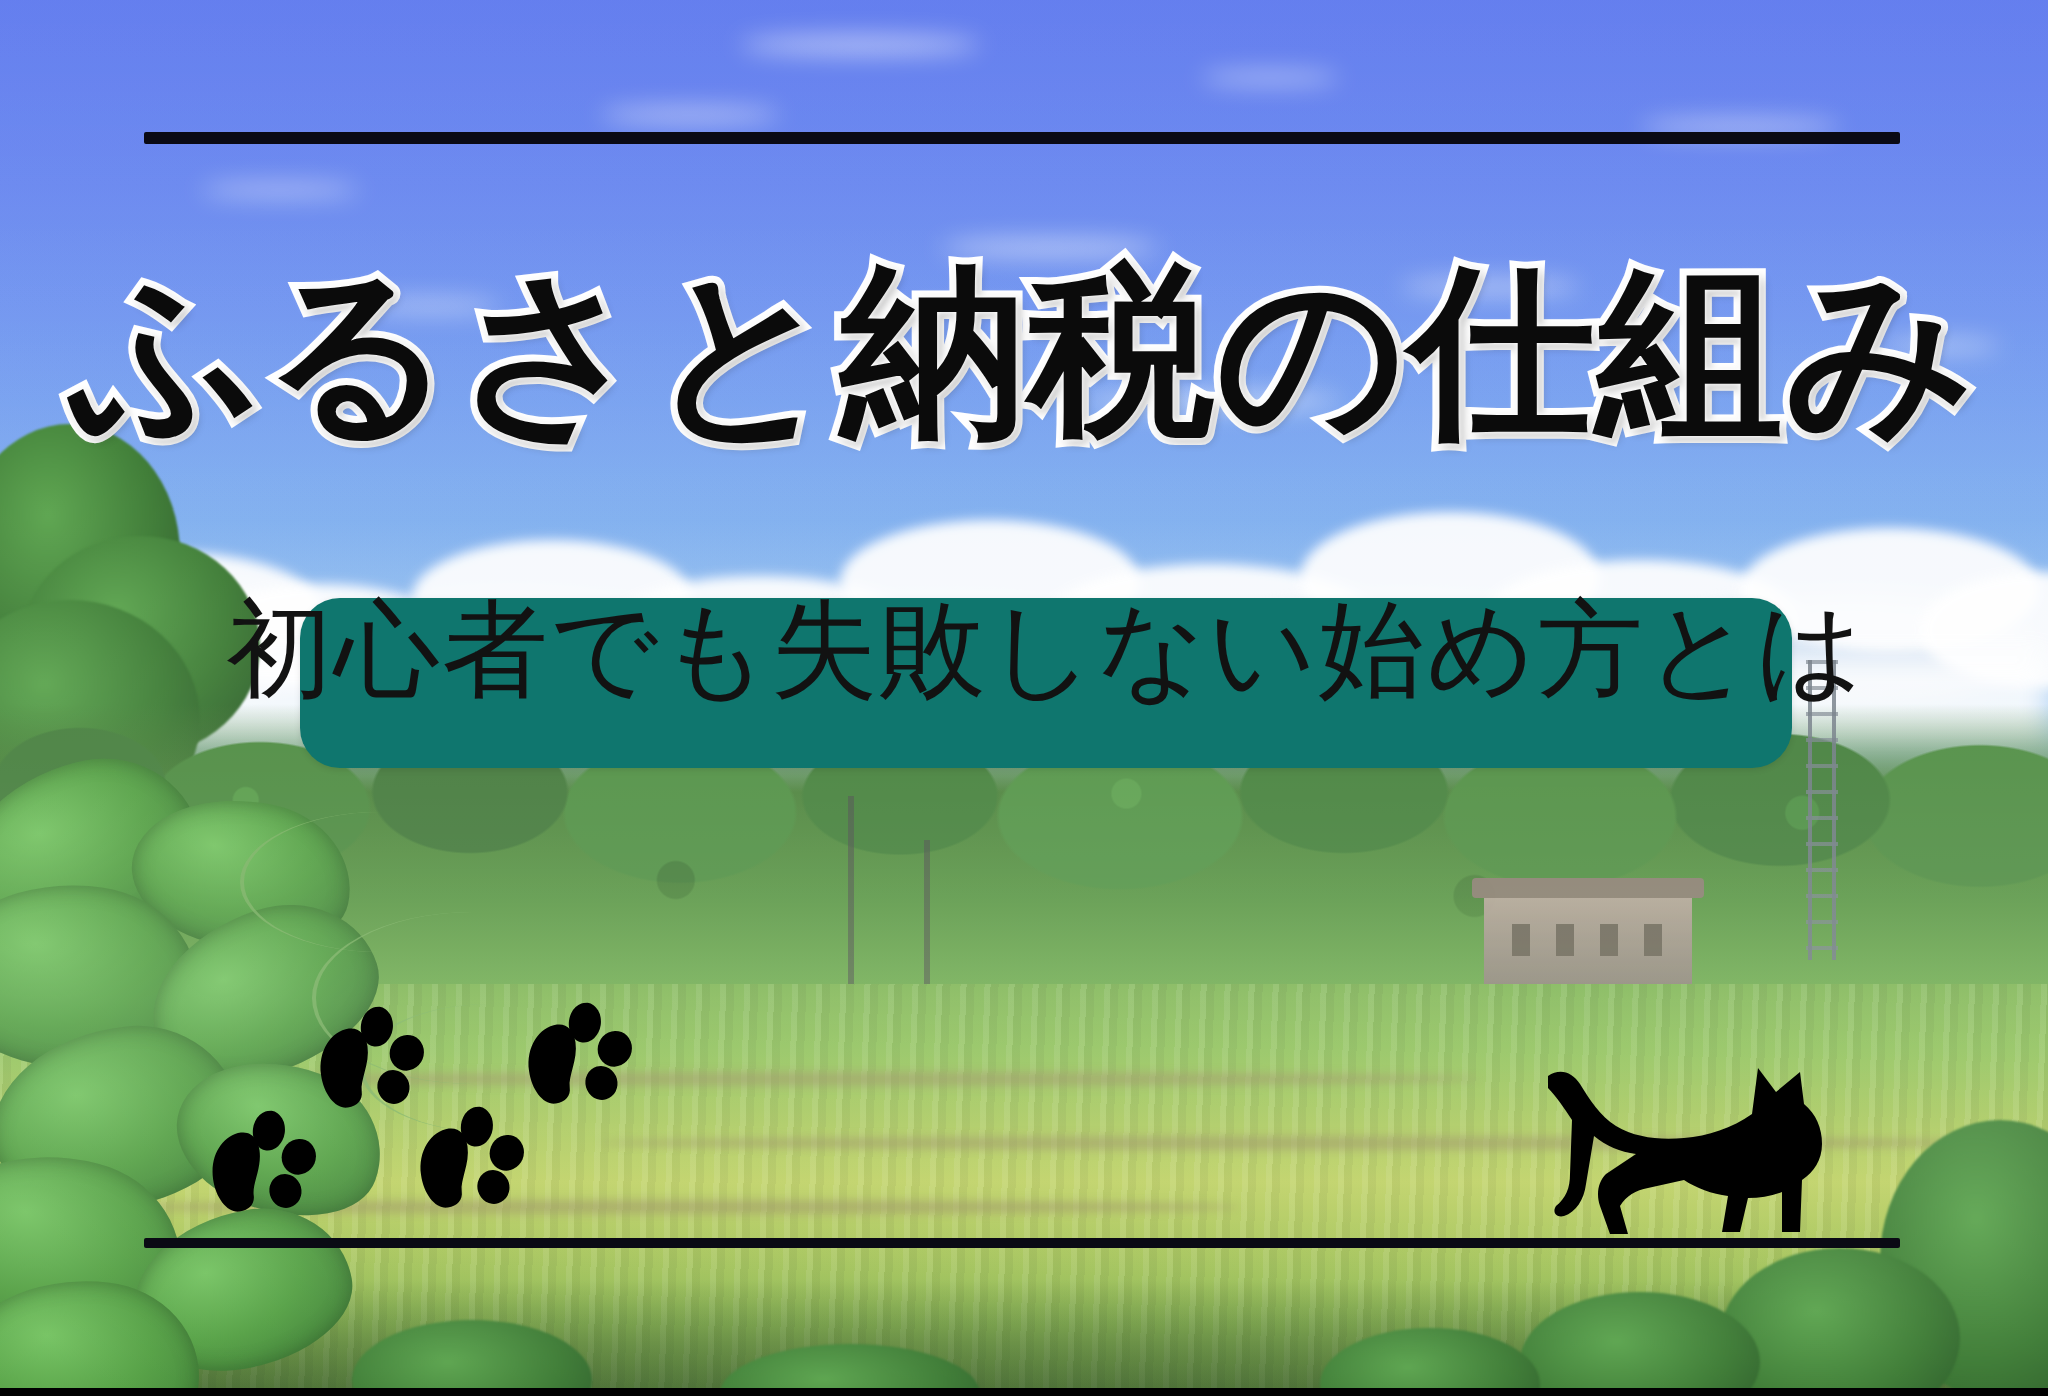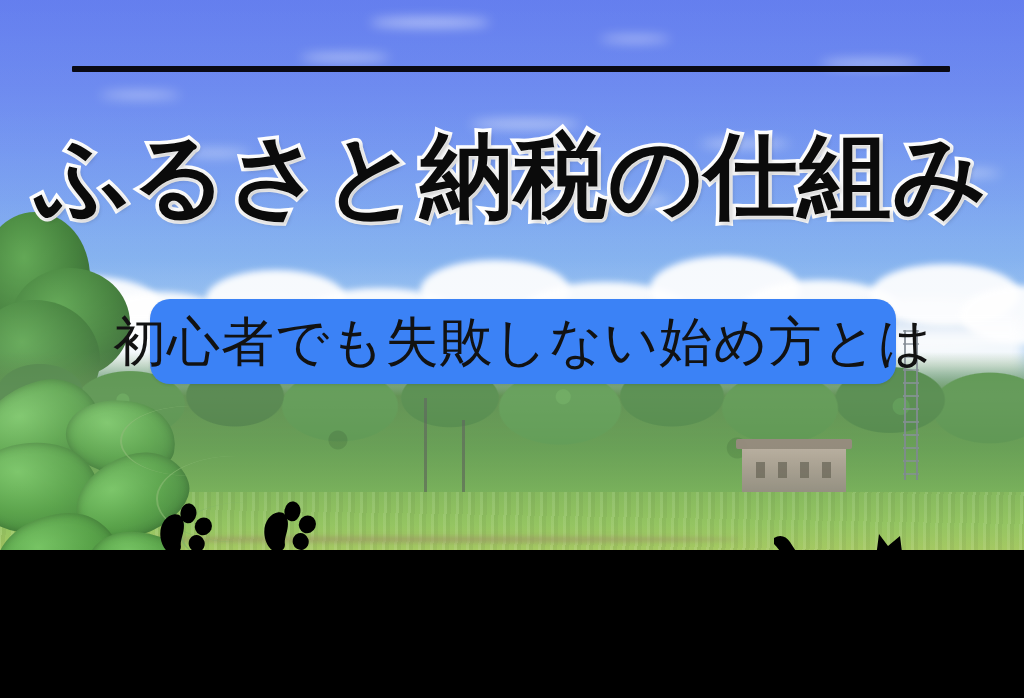--- a/index.html
+++ b/index.html
@@ -5,21 +5,21 @@
 <style>
   * { margin:0; padding:0; box-sizing:border-box; }
   html,body {
     width:1024px; height:698px; overflow:hidden;
     background:#000;
     font-family:"DejaVu Sans","Liberation Sans",sans-serif;
   }
 
   #stage {
     position:relative;
-    width:1024px; height:550px;
+    width:1024px; height:694px;
     overflow:hidden;
     background:#7fb4ee;
   }
 
   
   .photo { position:absolute; inset:0; overflow:hidden; }
 
   
   .sky {
     position:absolute; left:0; top:0; width:1024px; height:420px;
@@ -178,23 +178,23 @@
     paint-order:stroke fill;
     text-shadow:
       0 0 2px #fff, 0 0 4px #fff,
       2px 2px 5px rgba(0,0,0,.30);
     white-space:nowrap;
   }
 
   .subtitle-box {
     position:absolute; left:150px; top:299px;
     width:746px; height:85px;
-    background:#3b82f6;
+    background:#0f766e;
     border-radius:20px;
-    display:flex; align-items:center; justify-content:center;
+    display:flex; align-items:flex-start; justify-content:center;
     box-shadow:0 1px 3px rgba(0,0,0,.10);
   }
   .subtitle {
     font-family:"DejaVu Sans","Liberation Sans",sans-serif;
     font-weight:400;
     font-size:53px;
     line-height:1;
     letter-spacing:1px;
     color:#121212;
     white-space:nowrap;

